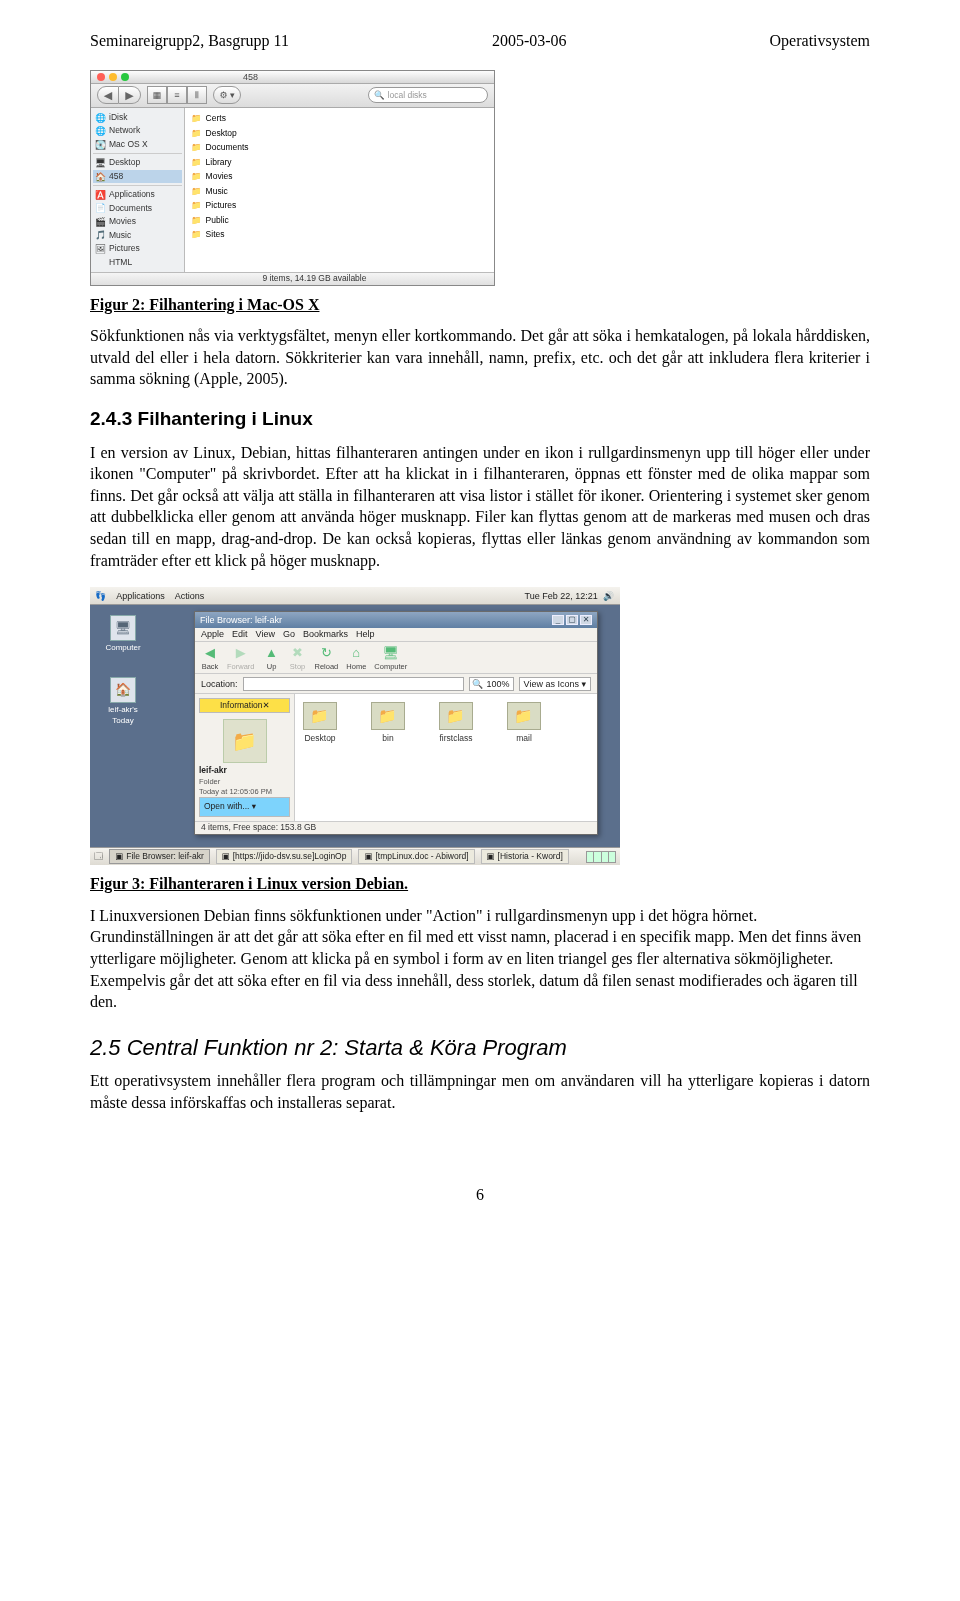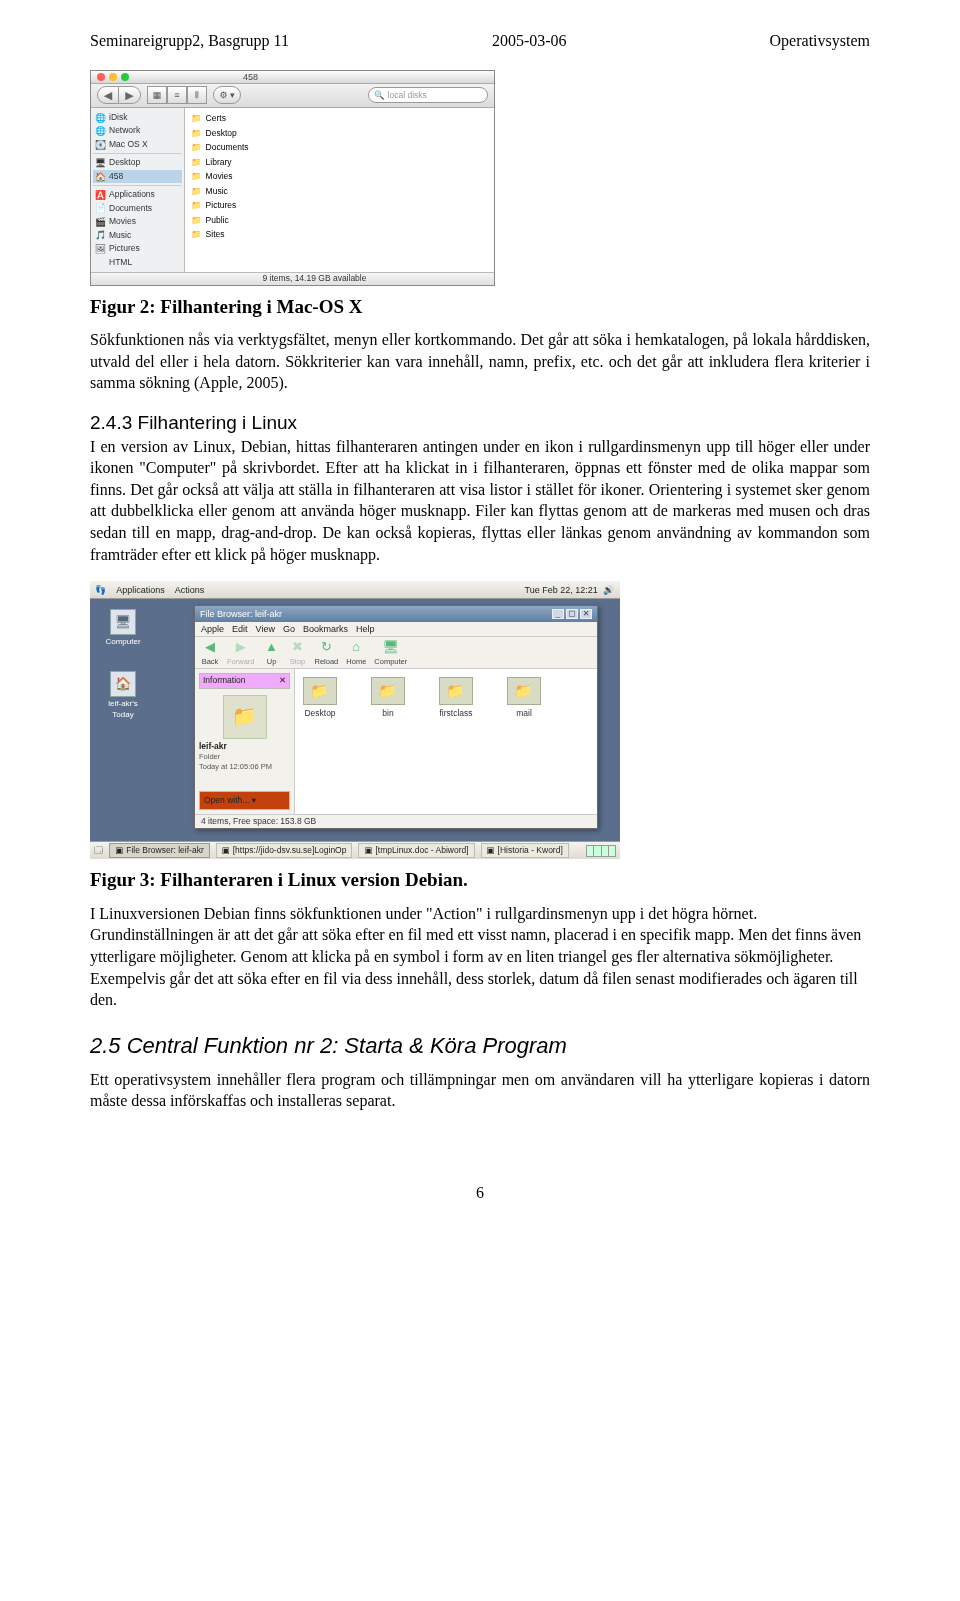--- a/index.html
+++ b/index.html
@@ -14,32 +14,33 @@
     line-height: 1.35;
   }
   .header-row {
     display: flex;
     justify-content: space-between;
     font-size: 16px;
     margin-bottom: 18px;
   }
   .caption {
     font-weight: bold;
-    font-size: 19px;
+    font-size: 16px;
     margin: 8px 0 10px 0;
+    text-decoration: underline;
   }
   p.body {
     text-align: justify;
     margin-bottom: 16px;
   }
   h3.subhead {
     font-family: Arial, Helvetica, sans-serif;
     font-size: 19px;
-    font-weight: normal;
-    margin: 14px 0 0 0;
+    font-weight: bold;
+    margin: 14px 0 10px 0;
   }
   h2.secthead {
     font-family: Arial, Helvetica, sans-serif;
     font-style: italic;
     font-weight: normal;
     font-size: 22px;
     margin: 20px 0 8px 0;
   }
   .page-num {
     text-align: center;
@@ -136,25 +137,25 @@
   .lnx-win .tbar{height:32px;border-bottom:1px solid #ccc;display:flex;align-items:center;gap:8px;padding:2px 6px;}
   .tbar .tbtn{display:flex;flex-direction:column;align-items:center;font-size:7.5px;color:#444;gap:1px;}
   .tbar .tbtn .ti{width:18px;height:18px;display:flex;align-items:center;justify-content:center;font-size:13px;color:#5b7;}
   .tbar .tbtn.dis{opacity:.4;}
   .lnx-win .locbar{height:20px;border-bottom:1px solid #ccc;display:flex;align-items:center;gap:5px;padding:0 6px;font-size:9px;}
   .locbar input{flex:1;height:14px;border:1px solid #aaa;font-size:9px;padding:0 3px;}
   .locbar .zoom{border:1px solid #aaa;padding:0 3px;background:#fff;}
   .locbar .vbtn{border:1px solid #aaa;padding:0 4px;background:#fff;}
   .lnx-win .wbody{flex:1;display:flex;}
   .lnx-win .side{width:100px;border-right:1px solid #ccc;background:#f3f1ec;padding:4px;font-size:8.5px;display:flex;flex-direction:column;}
-  .side .tabhdr{border:1px solid #bbb;background:#f0abfc;padding:1px 3px;display:flex;justify-content:space-between;align-items:center;}
+  .side .tabhdr{border:1px solid #bbb;background:#fde047;padding:1px 20px;display:flex;justify-content:space-between;align-items:center;}
   .side .bigico{width:44px;height:44px;background:#dfe1cc;border:1px solid #bca;margin:6px auto 2px;display:flex;align-items:center;justify-content:center;font-size:20px;color:#888;}
   .side .sname{font-weight:bold;text-align:left;}
   .side .sub{font-size:7.5px;color:#555;}
-  .side .openw{margin-top:auto;border:1px solid #bbb;background:#c2410c;padding:3px 4px;text-align:left;font-size:8.5px;}
+  .side .openw{margin-top:auto;border:1px solid #bbb;background:#7dd3fc;padding:3px 4px;text-align:left;font-size:8.5px;}
   .lnx-win .files{flex:1;background:#fff;padding:8px;display:flex;gap:34px;align-items:flex-start;}
   .files .fi{display:flex;flex-direction:column;align-items:center;gap:3px;font-size:8.5px;color:#333;}
   .files .fi .foldericon{width:34px;height:28px;background:#d9dcc4;border:1px solid #a8ab8f;display:flex;align-items:center;justify-content:center;color:#888;font-size:15px;}
   .lnx-win .statb{height:14px;border-top:1px solid #ccc;display:flex;align-items:center;padding:0 6px;font-size:8.5px;color:#333;}
   .fig-lnx .taskbar{height:18px;background:linear-gradient(#f5f3ee,#dedbd3);border-top:1px solid #999;display:flex;align-items:center;padding:0 4px;gap:6px;font-size:8.5px;}
   .taskbar .task{border:1px solid #bbb;background:#eceade;padding:1px 5px;display:flex;align-items:center;gap:3px;}
   .taskbar .task.act{background:#d7d4ca;border-color:#999;}
   .taskbar .wsw{margin-left:auto;width:30px;height:12px;border:1px solid #999;background:#cfd;display:flex;}
   .taskbar .wsw span{flex:1;border-right:1px solid #999;}
   .taskbar .wsw span:last-child{border-right:0;}
@@ -349,20 +350,26 @@
           </div>
           <div class="tbtn">
             <div class="ti">⌂</div>
             <span>Home</span>
           </div>
           <div class="tbtn">
             <div class="ti">🖥</div>
             <span>Computer</span>
           </div>
         </div>
+      <div class="locbar">
+        <span>Location:</span>
+        <input style="">
+        <span class="zoom">🔍 <span>100%</span></span>
+        <span class="vbtn"><span>View as Icons</span> ▾</span>
+      </div>
       <div class="wbody">
         <div class="side">
           <div class="tabhdr">
             <span>Information</span>
               <span>✕</span>
           </div>
           <div class="bigico">📁</div>
           <div class="sname">leif-akr</div>
           <div class="sub">Folder</div>
           <div class="sub">Today at 12:05:06 PM</div>

